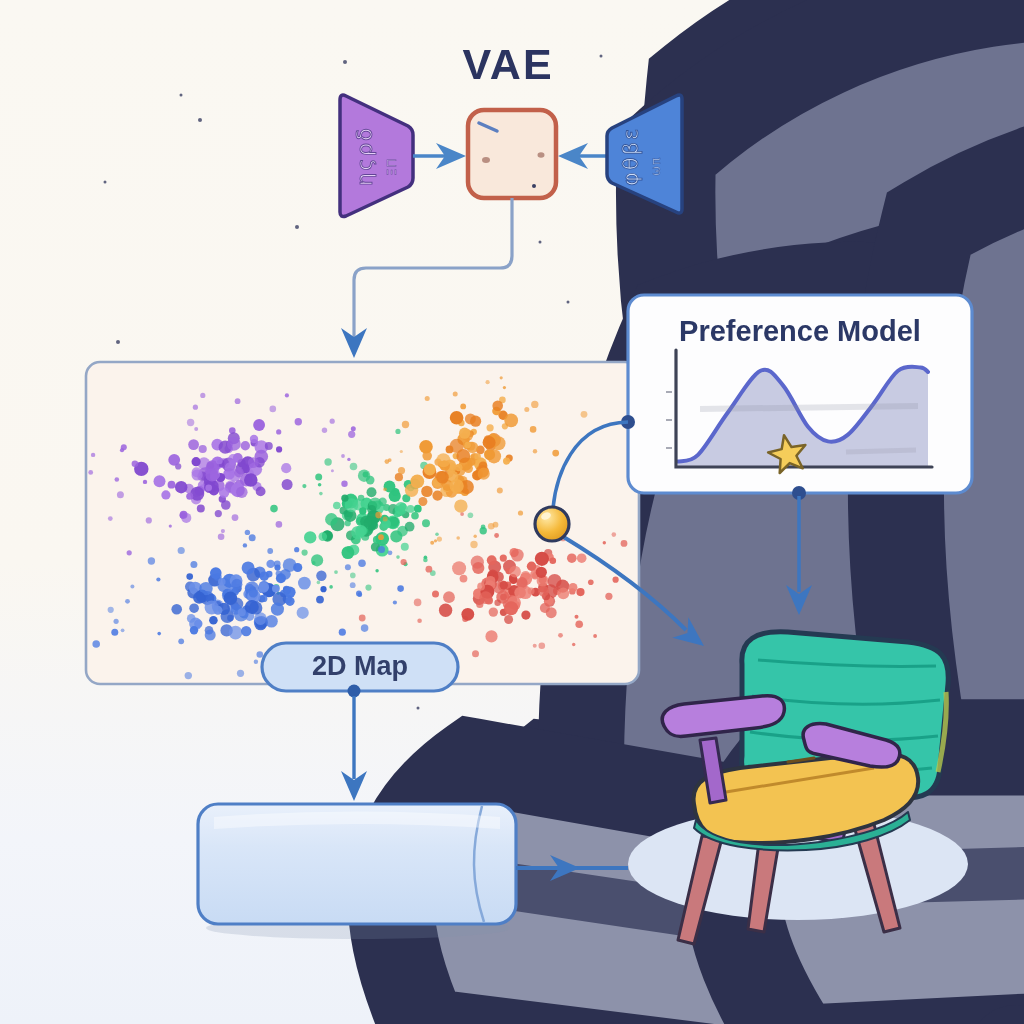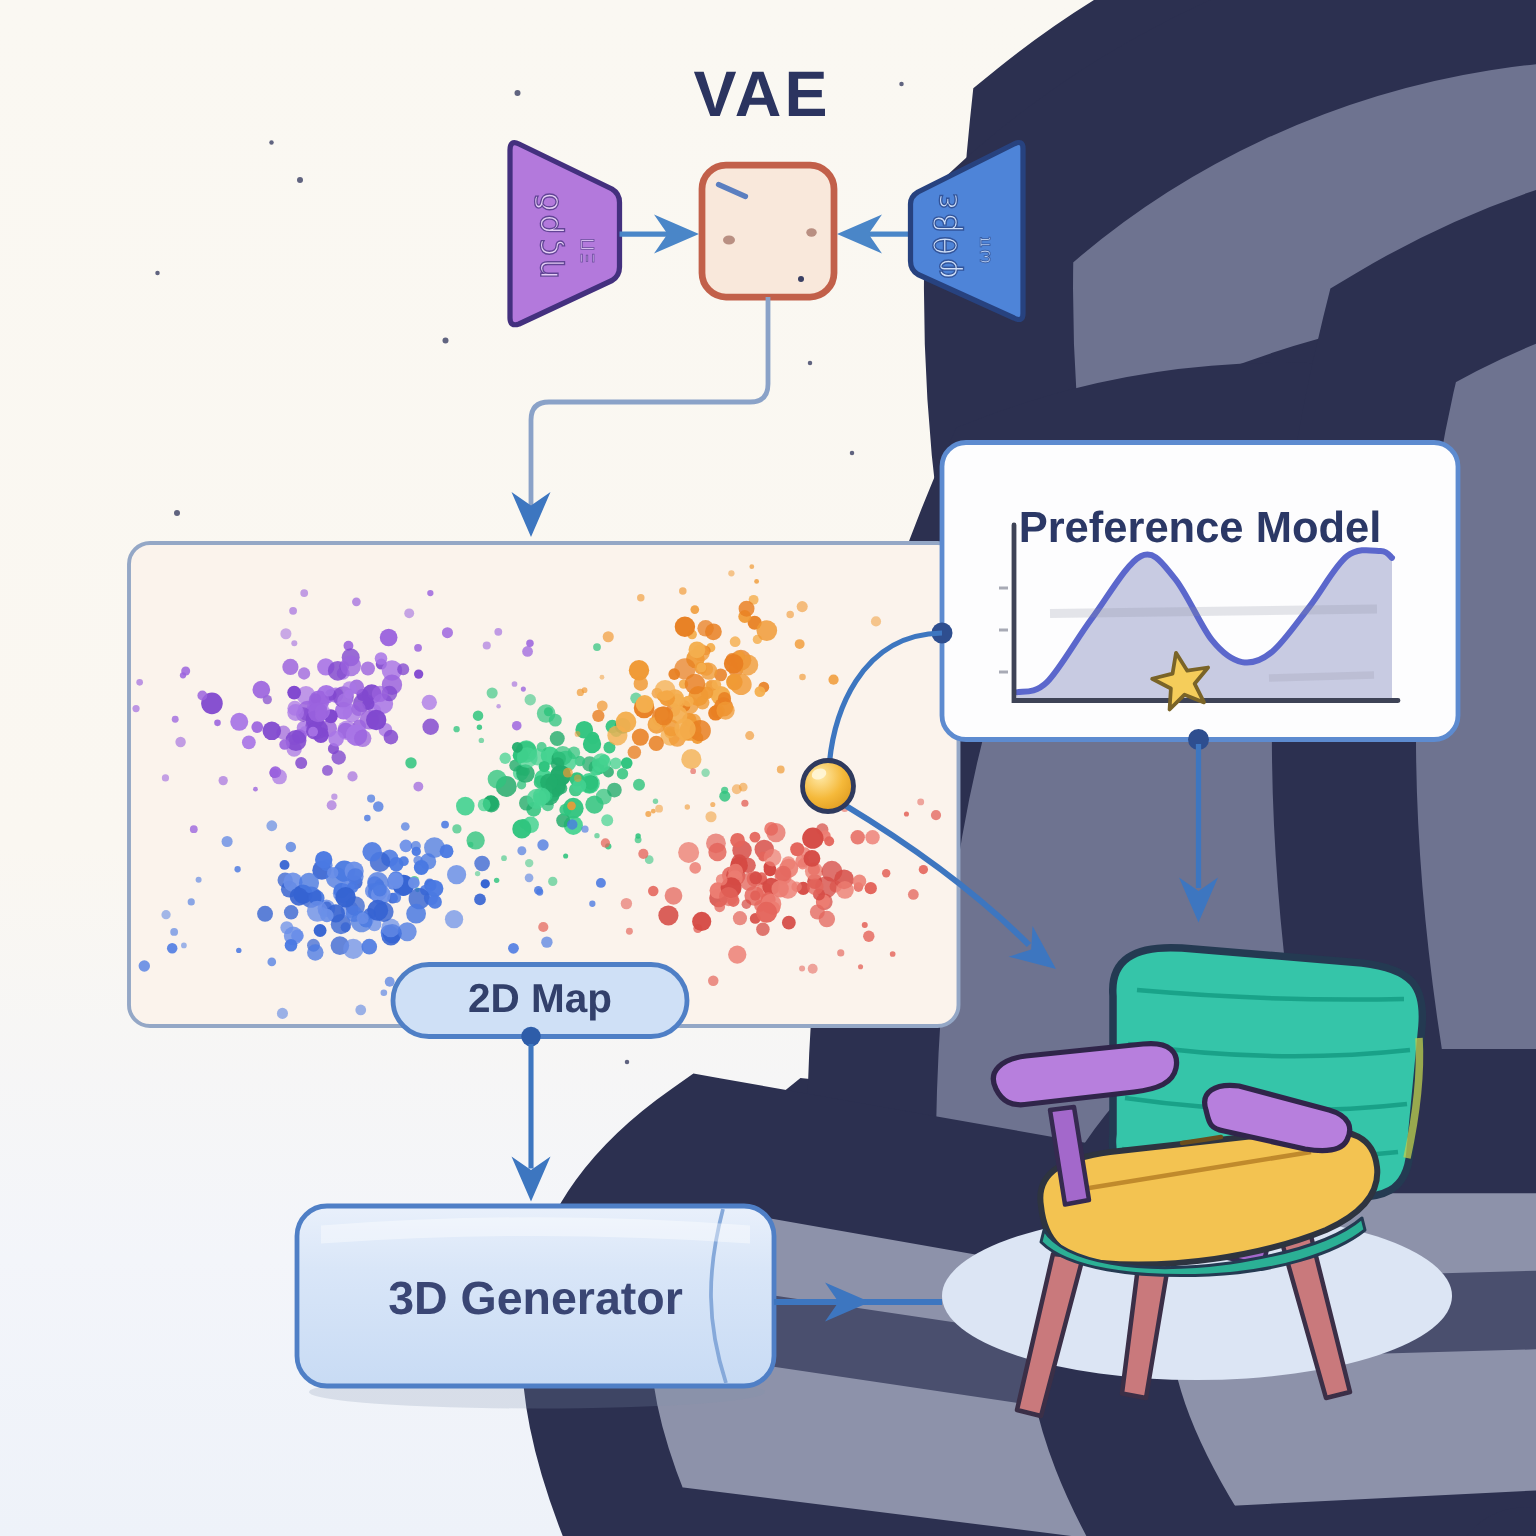--- a/index.html
+++ b/index.html
@@ -2,21 +2,21 @@
 <html><head>
 <meta charset="utf-8">
 <style>
   html,body{margin:0;padding:0;}
   .canvas{position:relative;width:1024px;height:1024px;overflow:hidden;
     background:linear-gradient(180deg,#faf8f2 0%,#faf7f1 55%,#f3f5fa 82%,#eef2f9 100%);
     font-family:"Liberation Sans",sans-serif;}
   svg.layer{position:absolute;left:0;top:0;width:1024px;height:1024px;}
   .lbl{position:absolute;transform:translate(-50%,-50%);white-space:nowrap;color:#2c3563;}
   .lbl-vae{font-size:43px;font-weight:bold;letter-spacing:2px;color:#2b3460;}
-  .lbl-pref{font-size:29px;font-weight:bold;color:#2b3866;margin-top:22px;}
+  .lbl-pref{font-size:29px;font-weight:bold;color:#2b3866;}
   .lbl-map{font-size:27px;font-weight:bold;color:#32406b;text-align:right;}
   .lbl-gen{font-size:31px;font-weight:bold;color:#3a4674;}
 </style>
 </head>
 <body>
 
 <div class="canvas">
 
 <svg class="layer" viewBox="0 0 1024 1024">
   <defs>
@@ -797,15 +797,14 @@
     <path d="M696,820 C710,842 760,850 820,842 C860,836 892,826 908,812 L910,820 C890,836 850,848 806,850 C756,852 712,846 694,828 Z" fill="#2bb095" stroke="#243a52" stroke-width="2"></path>
     <path d="M700,740 L716,738 L726,800 L710,803 Z" fill="#a368cb" stroke="#352a50" stroke-width="3"></path>
     <path d="M664,726 C658,714 668,706 684,704 L762,696 C780,694 786,702 784,712 C782,722 772,726 756,728 L686,736 C674,738 668,734 664,726 Z" fill="#b77fdd" stroke="#30254a" stroke-width="3.5"></path>
     <path d="M804,740 C800,728 810,722 826,724 L886,740 C900,744 902,752 898,760 C894,768 882,768 870,766 L816,754 C806,752 806,748 804,740 Z" fill="#b77fdd" stroke="#30254a" stroke-width="3.5"></path>
   </g>
 </svg>
 
 <div class="lbl lbl-vae" style="left:508px;top:64px;">VAE</div>
 <div class="lbl lbl-pref" style="left:800px;top:331px;">Preference Model</div>
 <div class="lbl lbl-map" style="left:360px;top:666px;">2D Map</div>
-<div class="lbl lbl-gen" style="left:357px;top:866px;">3D Generator</div>
 
 </div>
 
 </body></html>

